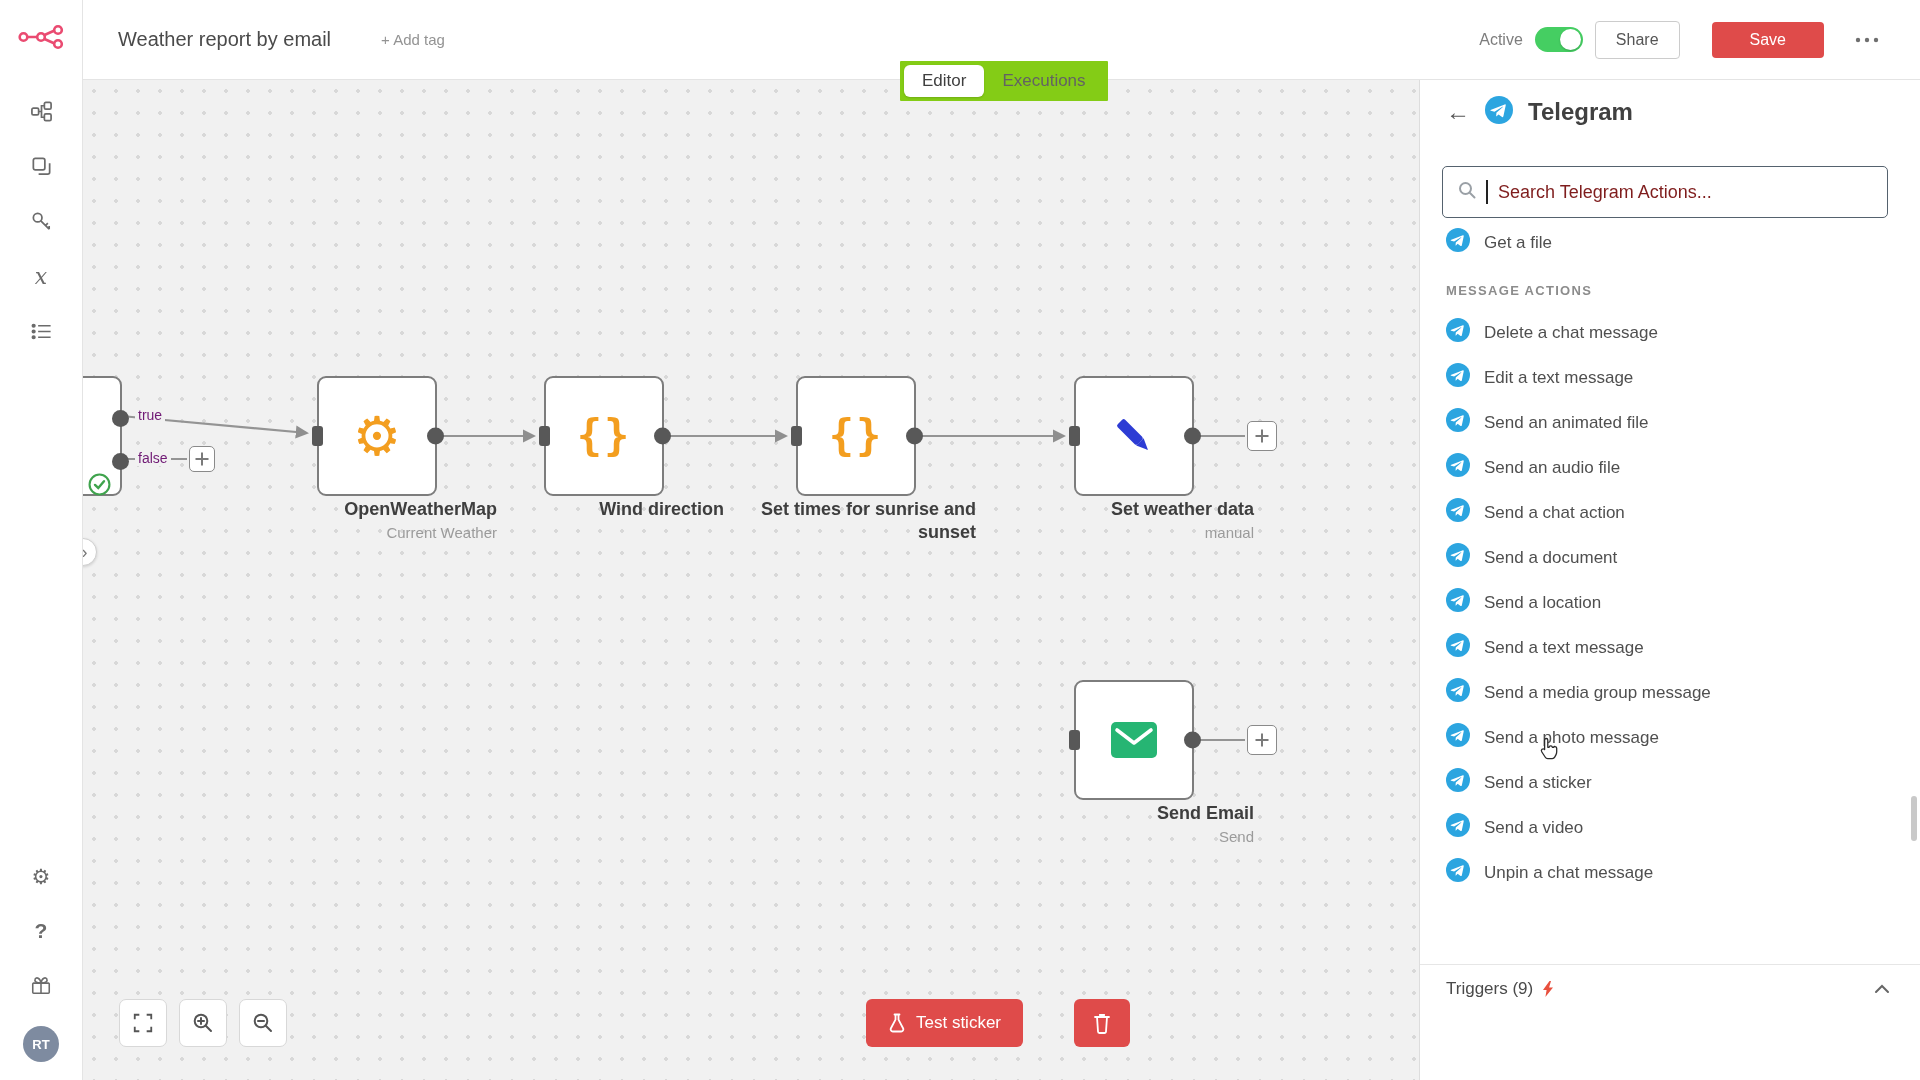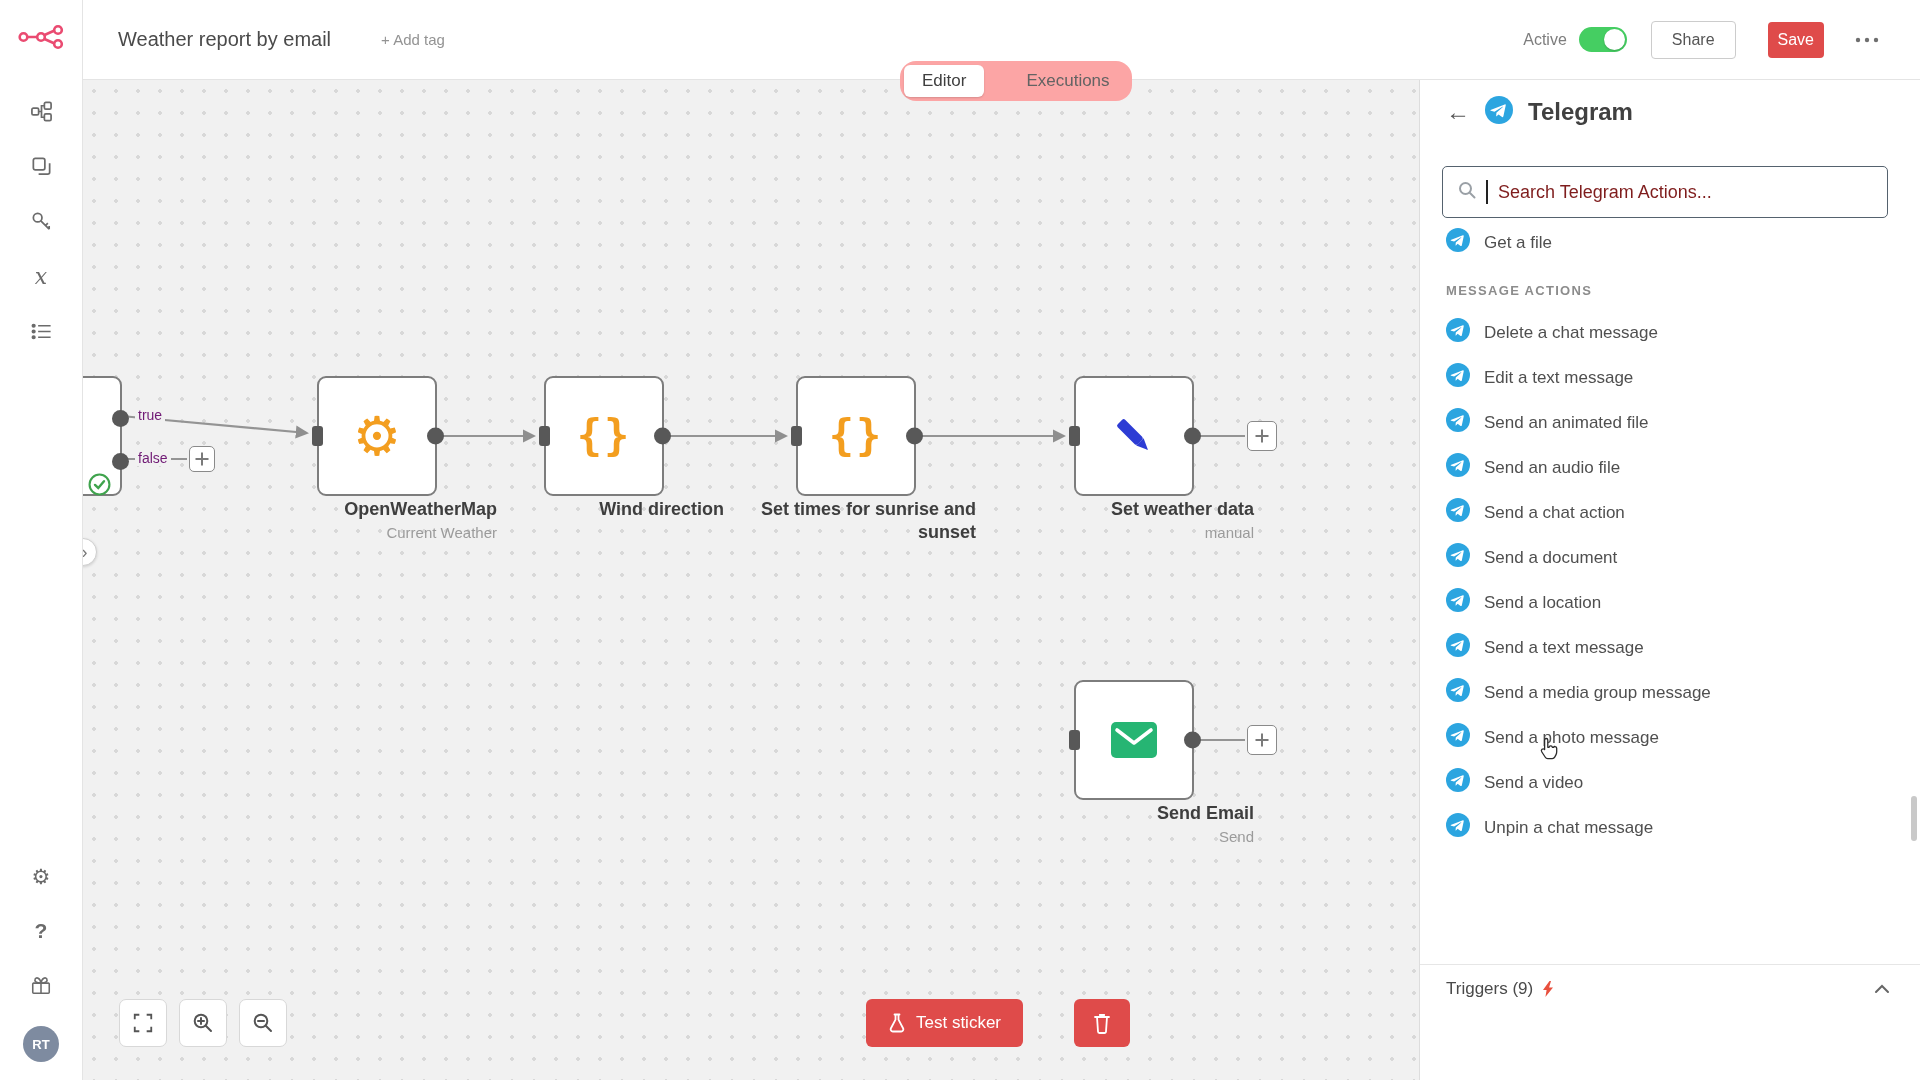--- a/index.html
+++ b/index.html
@@ -21,29 +21,29 @@
 
   
   .topbar{position:absolute;left:83px;top:0;right:0;height:80px;background:#fff;
     border-bottom:1px solid #e4e4e4;z-index:30;display:flex;align-items:center;padding:0 40px 0 35px;}
   .wf-title{font-size:20px;color:#4a4a4a;cursor:text;}
   .add-tag{margin-left:50px;font-size:15px;color:#939393;background:none;border:none;cursor:pointer;font-family:inherit;}
   .tb-right{margin-left:auto;display:flex;align-items:center;}
   .active-label{font-size:16px;color:#7d7d7d;margin-right:12px;}
   .toggle{width:48px;height:25px;border-radius:13px;background:#45ce62;position:relative;cursor:pointer;display:inline-block;}
   .toggle .knob{position:absolute;right:2px;top:2px;width:21px;height:21px;border-radius:50%;background:#fff;box-shadow:0 1px 2px rgba(0,0,0,.2);}
-  .share-btn{margin-left:24px;padding:9px 20px;font-size:16px;color:#555;background:#fff;
+  .share-btn{margin-left:12px;padding:9px 20px;font-size:16px;color:#555;background:#fff;
     border:1px solid #ccc;border-radius:4px;cursor:pointer;font-family:inherit;}
-  .save-btn{margin-left:32px;padding:9px 10px;font-size:16px;color:#fff;background:#df4b4a;
+  .save-btn{margin-left:32px;padding:9px 38px;font-size:16px;color:#fff;background:#df4b4a;
     border:none;border-radius:4px;cursor:pointer;font-family:inherit;}
   .more{margin-left:30px;cursor:pointer;display:flex;align-items:center;}
 
   
-  .tabs{position:absolute;left:900px;top:61px;z-index:45;background:#fca5a5;border-radius:16px;
-    padding:4px;display:flex;gap:24px;}
+  .tabs{position:absolute;left:900px;top:61px;z-index:45;background:#84cc16;border-radius:1px;
+    padding:4px;display:flex;}
   .tab{padding:6px 18px;font-size:17px;color:#636363;border-radius:6px;cursor:pointer;}
   .tab.active{background:#fff;color:#3f3f3f;box-shadow:0 1px 2px rgba(0,0,0,.15);}
 
   
   .canvas{position:absolute;left:83px;top:80px;right:501px;bottom:0;overflow:hidden;
     background-color:#f1f1f1;
     background-image:radial-gradient(circle,#d8d8d8 1.7px,transparent 1.7px);
     background-size:22px 22px;}
   #edges{position:absolute;left:0;top:0;z-index:1;pointer-events:none;}
   .node{position:absolute;width:120px;z-index:3;}
@@ -429,20 +429,27 @@
                 <circle cx="12" cy="12" r="12" fill="#2CA5E0"></circle>
                 <path d="M5.3 11.7l11.6-4.5c.54-.2 1.01.13.84.95l-1.97 9.3c-.15.66-.57.82-1.15.51l-3-2.21-1.45 1.4c-.16.16-.3.3-.6.3l.21-3.05 5.56-5.02c.24-.21-.05-.33-.37-.12l-6.87 4.33-2.96-.93c-.64-.2-.66-.64.13-.96z" fill="#fff"></path>
               </svg></span>
             <span>Send a photo message</span>
           </div>
           <div class="action-row">
             <span><svg width="24" height="24" viewBox="0 0 24 24">
                 <circle cx="12" cy="12" r="12" fill="#2CA5E0"></circle>
                 <path d="M5.3 11.7l11.6-4.5c.54-.2 1.01.13.84.95l-1.97 9.3c-.15.66-.57.82-1.15.51l-3-2.21-1.45 1.4c-.16.16-.3.3-.6.3l.21-3.05 5.56-5.02c.24-.21-.05-.33-.37-.12l-6.87 4.33-2.96-.93c-.64-.2-.66-.64.13-.96z" fill="#fff"></path>
               </svg></span>
+            <span>Send a sticker</span>
+          </div>
+          <div class="action-row">
+            <span><svg width="24" height="24" viewBox="0 0 24 24">
+                <circle cx="12" cy="12" r="12" fill="#2CA5E0"></circle>
+                <path d="M5.3 11.7l11.6-4.5c.54-.2 1.01.13.84.95l-1.97 9.3c-.15.66-.57.82-1.15.51l-3-2.21-1.45 1.4c-.16.16-.3.3-.6.3l.21-3.05 5.56-5.02c.24-.21-.05-.33-.37-.12l-6.87 4.33-2.96-.93c-.64-.2-.66-.64.13-.96z" fill="#fff"></path>
+              </svg></span>
             <span>Send a video</span>
           </div>
           <div class="action-row">
             <span><svg width="24" height="24" viewBox="0 0 24 24">
                 <circle cx="12" cy="12" r="12" fill="#2CA5E0"></circle>
                 <path d="M5.3 11.7l11.6-4.5c.54-.2 1.01.13.84.95l-1.97 9.3c-.15.66-.57.82-1.15.51l-3-2.21-1.45 1.4c-.16.16-.3.3-.6.3l.21-3.05 5.56-5.02c.24-.21-.05-.33-.37-.12l-6.87 4.33-2.96-.93c-.64-.2-.66-.64.13-.96z" fill="#fff"></path>
               </svg></span>
             <span>Unpin a chat message</span>
           </div>
         </div>

